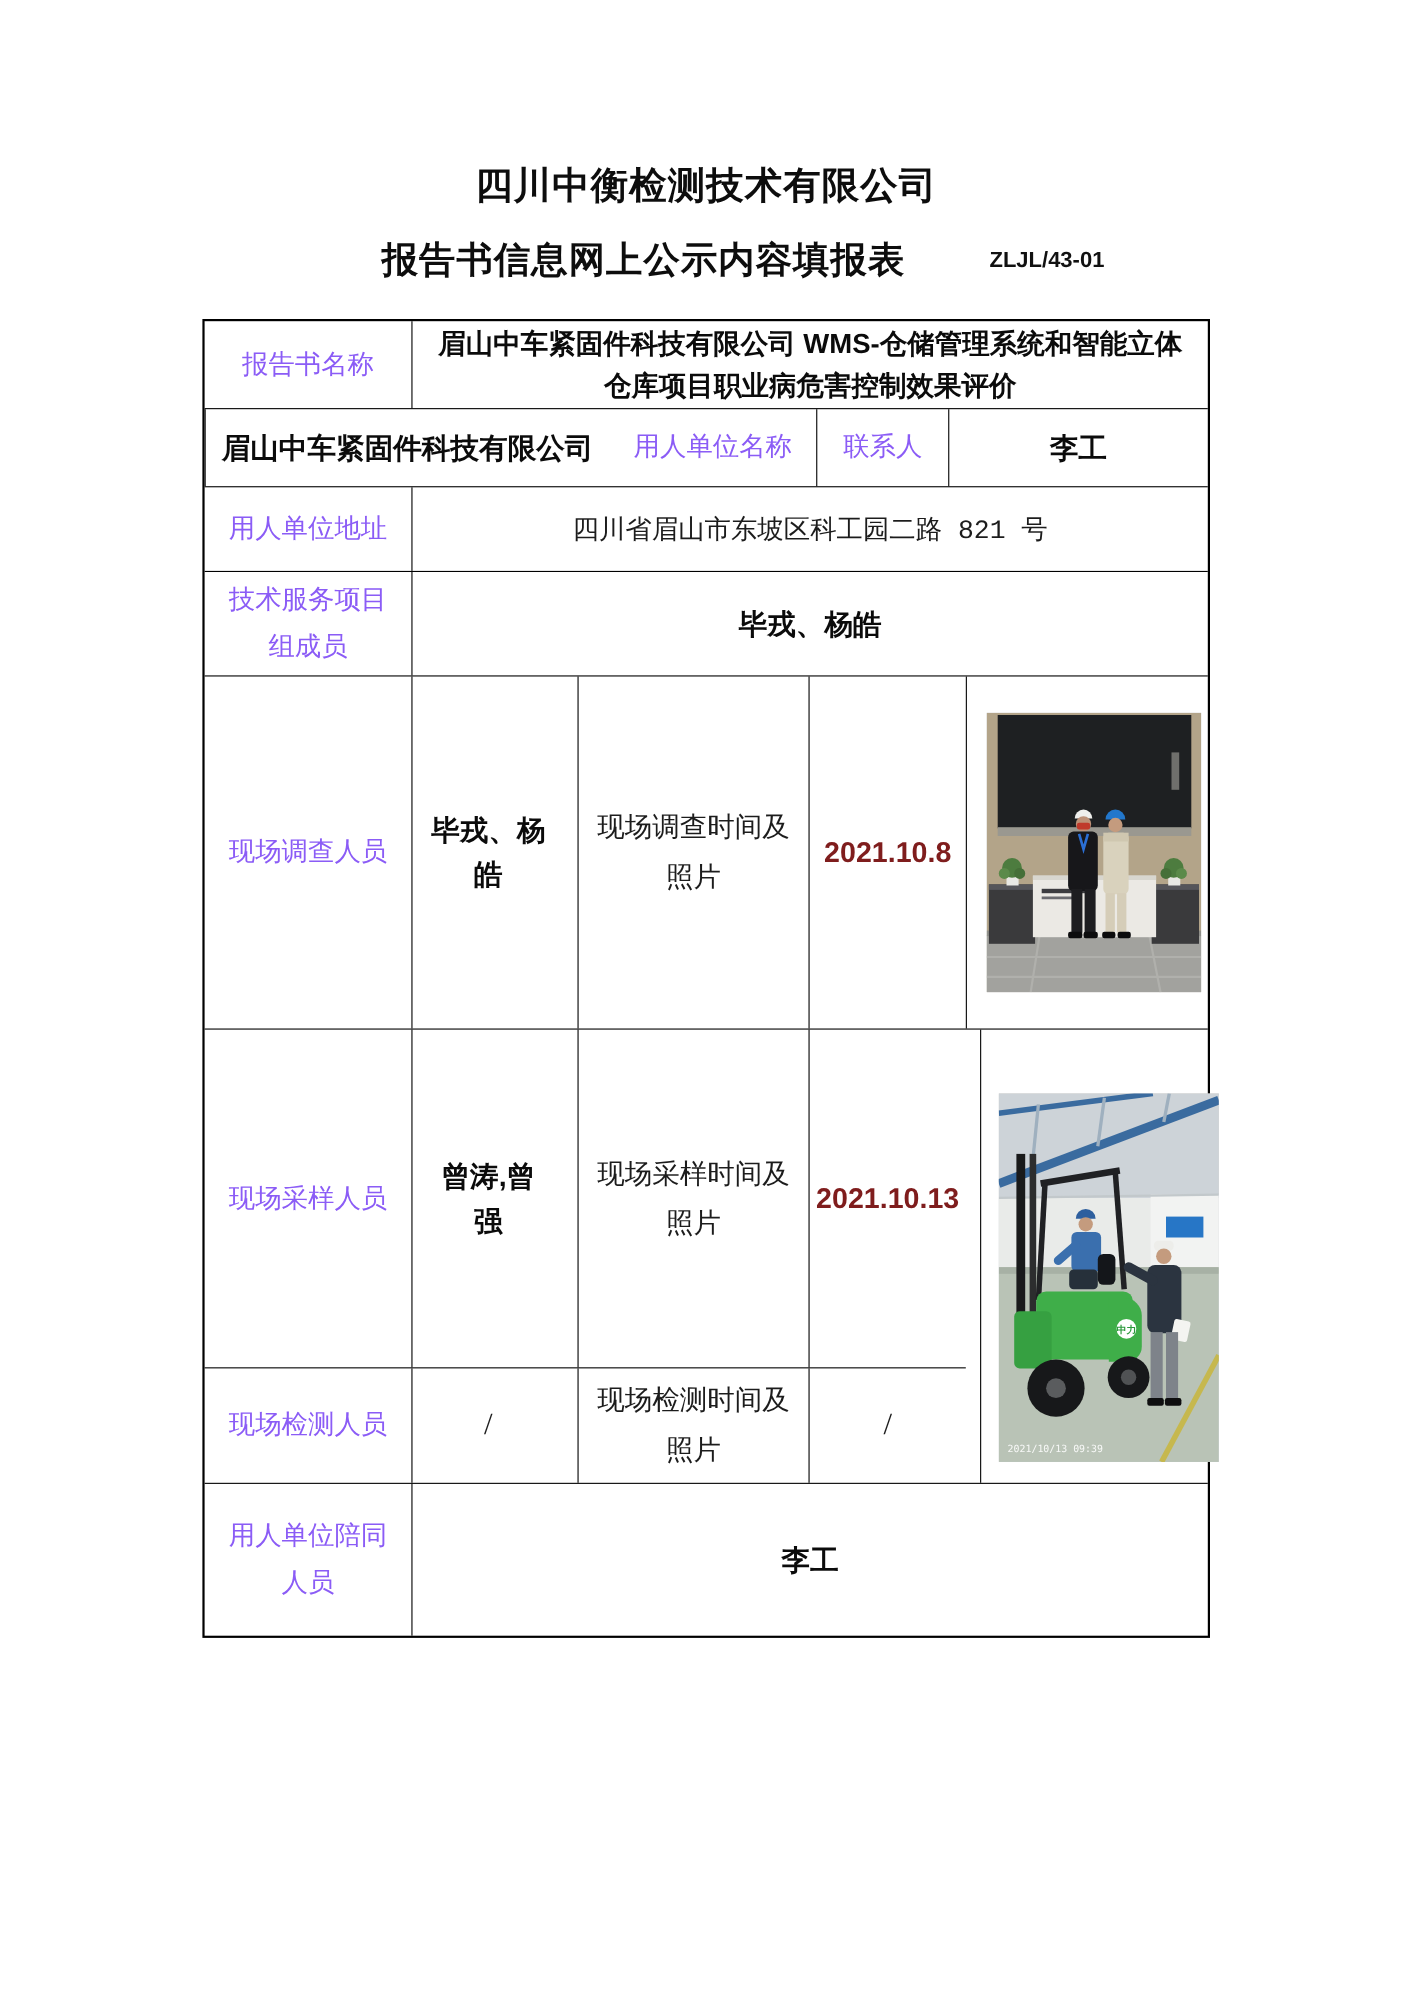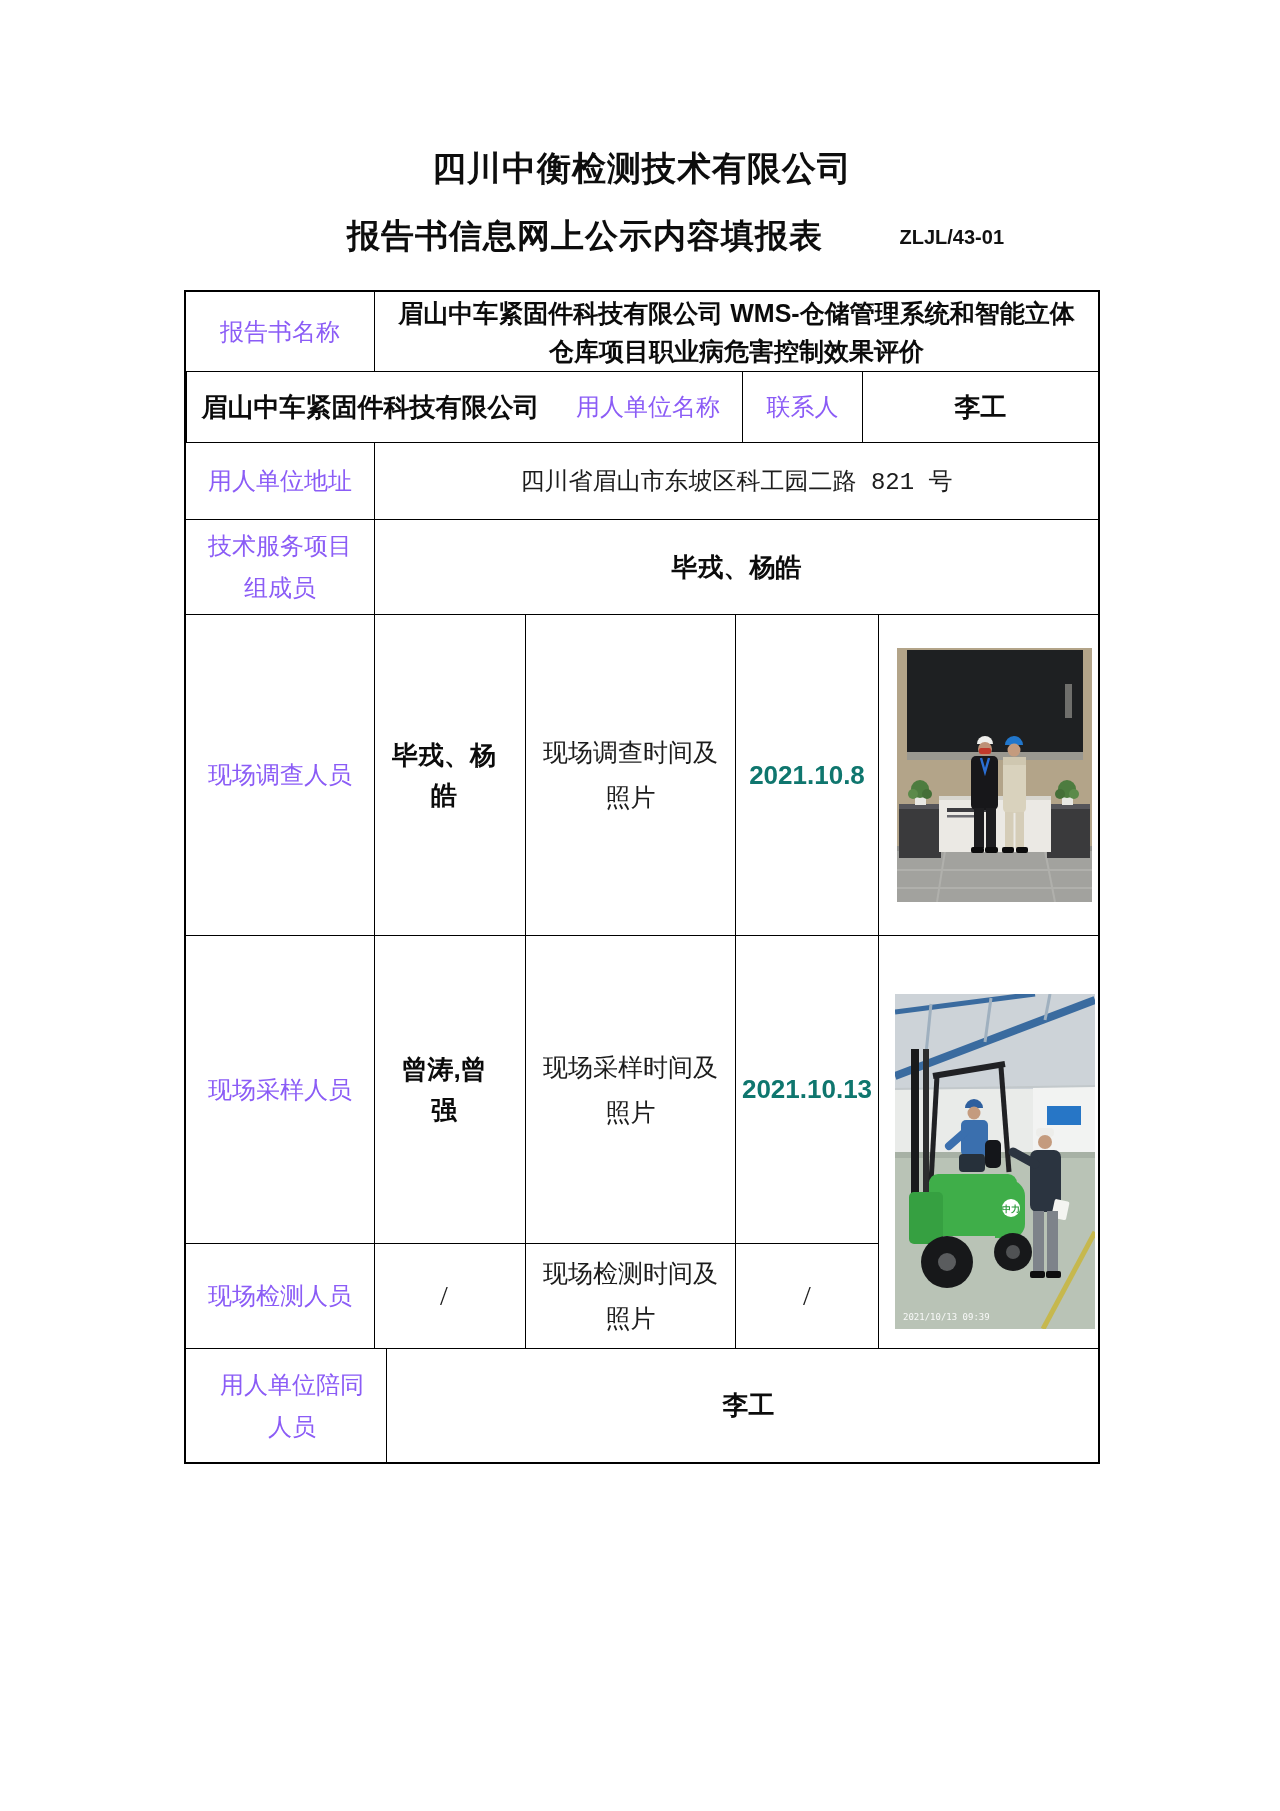--- a/index.html
+++ b/index.html
@@ -44,38 +44,38 @@
   .val-serif{
     font-family:Liberation Mono, monospace;
     font-size:24px;color:#1c1c1c;
   }
   
   .r1{height:79px;}
   .r2{height:71px;}
   .r3{height:77px;}
   .r4{height:95px;}
   .r5{height:321px;}
-  .r67{height:412px;border-top:1px solid #000;display:flex;}
-  .r8{height:114px;padding-left:12px;}
+  .r67{height:412px;border-top:1px solid #000;display:flex;gap:13px;}
+  .r8{height:139px;}
   .w-label{flex:0 0 188px;}
   .w-rest{flex:0 0 724px;}
   .w-name2{flex:0 0 368px;}
   .w-contact{flex:0 0 120px;}
   .w-contactval{flex:0 0 236px;}
   .w-members{flex:0 0 139px;}
   .w-timelbl{flex:0 0 210px;}
   .w-date{flex:0 0 143px;}
   .w-photo{flex:0 0 232px;}
   .report-name-val{font-weight:bold;font-size:25px;line-height:1.52;padding:0 14px;color:#0b0b0b;}
   .members-cell{font-weight:bold;font-size:26px;line-height:1.55;padding:0 16px;color:#0b0b0b;}
   .timelbl-cell{
     font-family:"Liberation Serif","DejaVu Serif",serif;
     font-size:25px;line-height:1.8;padding:0 14px;color:#1c1c1c;margin-left:12px;
   }
-  .date-cell{font-weight:bold;font-size:26px;line-height:1.5;padding:0 2px;word-break:break-all;color:#0f766e;}
+  .date-cell{font-weight:bold;font-size:26px;line-height:1.5;padding:0 2px;word-break:break-all;color:#7f1d1d;}
   .slash-cell{font-family:"Liberation Serif","DejaVu Serif",serif;font-size:28px;color:#1c1c1c;}
   
   .r67-left{flex:0 0 680px;display:flex;flex-direction:column;}
   .r67-r6{display:flex;height:307px;box-sizing:border-box;}
   .r67-r7{display:flex;height:105px;border-top:1px solid #000;box-sizing:border-box;}
   .photo-cell{
     flex:0 0 232px;border-left:1px solid #000;box-sizing:border-box;
     display:flex;justify-content:center;
   }
   .photo-cell.center-v{align-items:center;}

